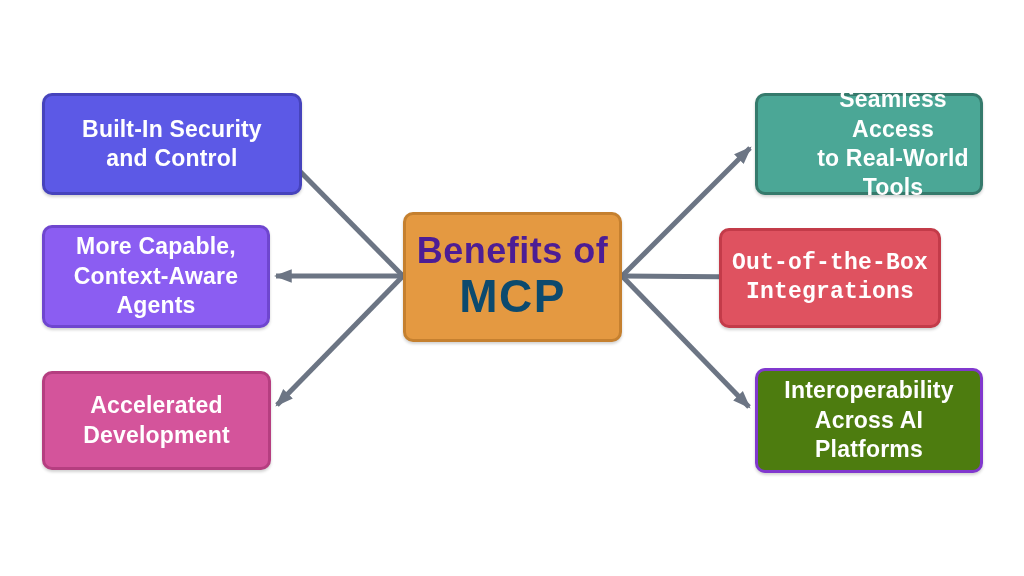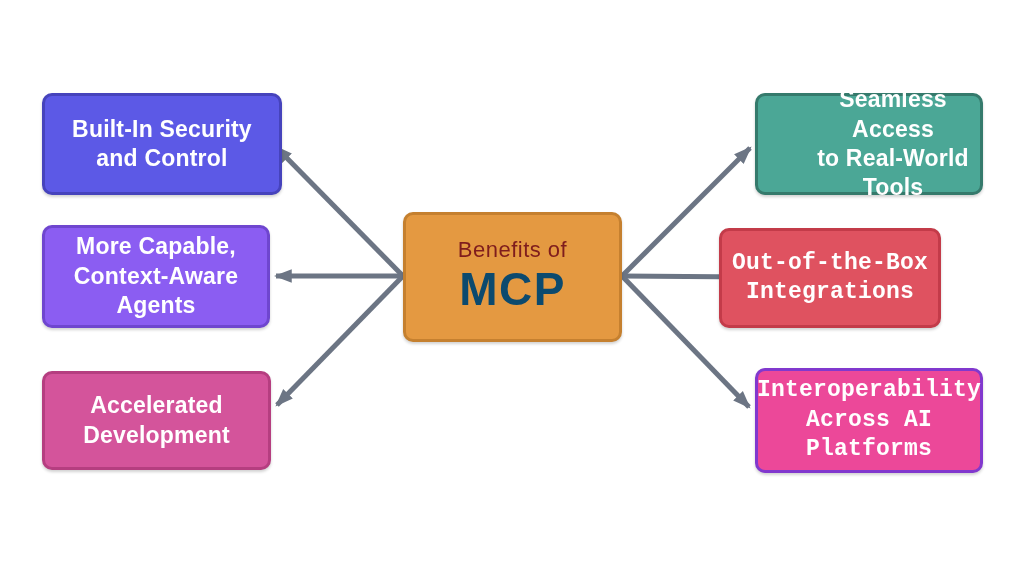--- a/index.html
+++ b/index.html
@@ -39,34 +39,34 @@
     white-space: pre-line;
     letter-spacing: 0.2px;
     padding: 2px 6px;
   }
   .center-node {
     left: 403px; top: 212px;
     width: 219px; height: 130px;
     flex-direction: column;
   }
   .center-line1 {
-    color: #7f1d1d;
-    font-weight: 400;
-    font-size: 22px;
+    color: #4c1d95;
+    font-weight: 700;
+    font-size: 36px;
     line-height: 1.1;
     letter-spacing: 0.5px;
   }
   .center-line2 {
     color: #0c4a6e;
     font-weight: 800;
     font-size: 46px;
     line-height: 1.15;
     letter-spacing: 1.5px;
   }
-  .node-security      { left: 42px;  top: 93px;  width: 240px; height: 102px; }
+  .node-security      { left: 42px;  top: 93px;  width: 260px; height: 102px; }
   .node-agents        { left: 42px;  top: 225px; width: 228px; height: 103px; }
   .node-development   { left: 42px;  top: 371px; width: 229px; height: 99px;  }
   .node-tools         { left: 755px; top: 93px;  width: 228px; height: 102px; padding-left: 48px; }
   .node-integrations  { left: 719px; top: 228px; width: 222px; height: 100px; font-family: Liberation Mono, monospace; }
   .node-platforms     { left: 755px; top: 368px; width: 228px; height: 105px; }
 </style>
 </head>
 <body>
 
 <div class="canvas">
@@ -110,19 +110,19 @@
     <span class="node-label">Seamless Access
 to Real-World
 Tools</span>
   </div>
 
   <div class="node node-integrations" style="background-color: rgb(223, 82, 96); border-color: rgb(195, 59, 73);">
     <span class="node-label">Out-of-the-Box
 Integrations</span>
   </div>
 
-  <div class="node node-platforms" style="background-color: #ec4899; border-color: rgb(129, 56, 206); font-family: Liberation Mono, monospace;">
+  <div class="node node-platforms" style="background-color: #4d7c0f; border-color: rgb(129, 56, 206);">
     <span class="node-label">Interoperability
 Across AI
 Platforms</span>
   </div>
 
 </div>
 
 </body></html>

